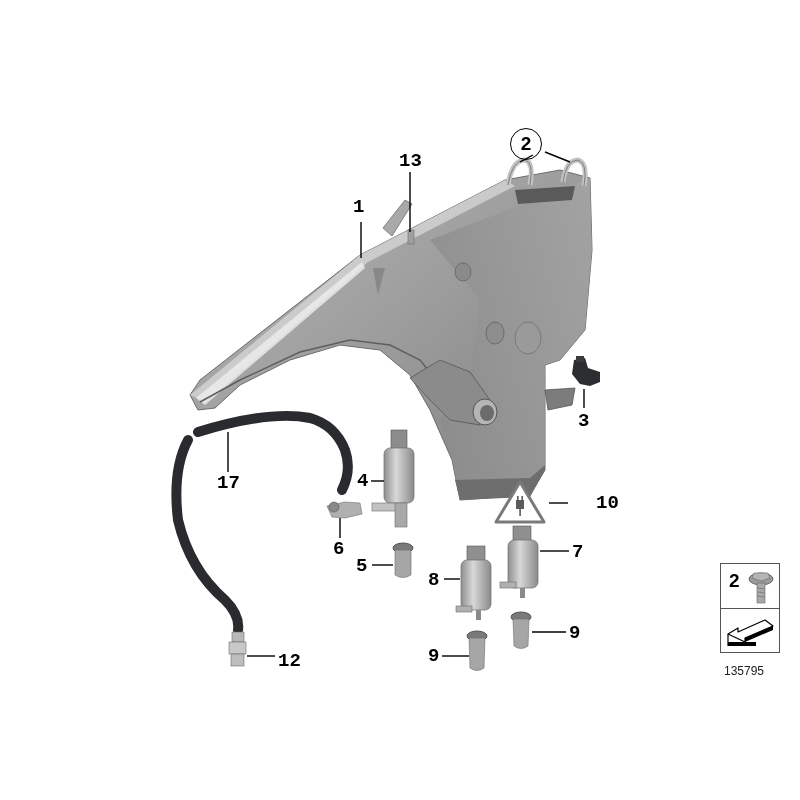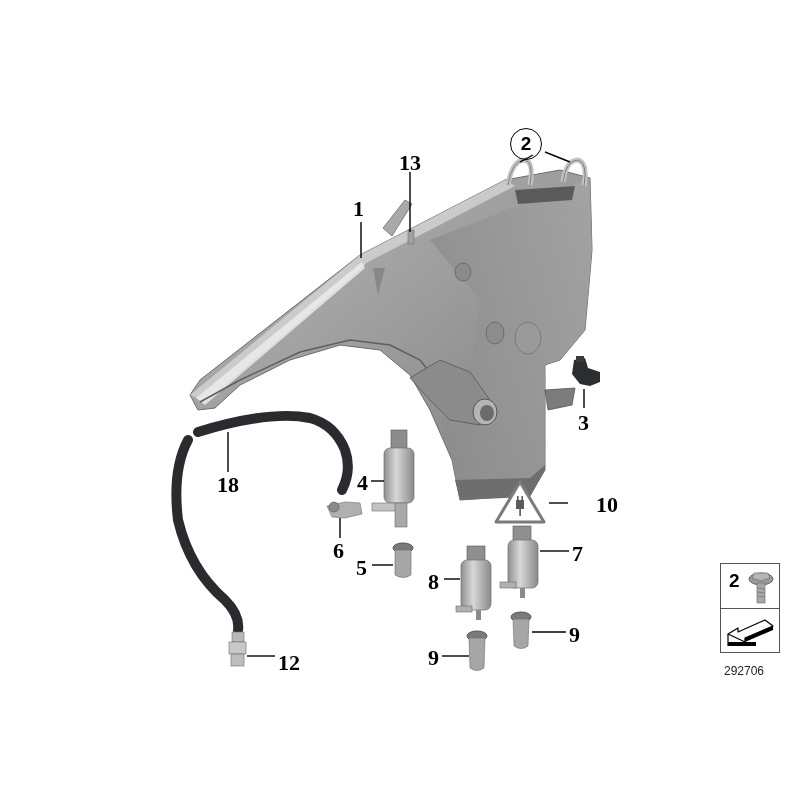--- a/index.html
+++ b/index.html
@@ -1,20 +1,20 @@
 <!DOCTYPE html>
 <html><head>
 <meta charset="utf-8">
 <style>
   html, body { margin:0; padding:0; background:#ffffff; }
   body { width:800px; height:800px; position:relative; overflow:hidden;
          font-family:"Liberation Sans", sans-serif; }
   #canvas { position:absolute; left:0; top:0; width:800px; height:800px; }
-  .callout { position:absolute; font-family:Liberation Serif, serif;
-             font-weight:bold; font-size:22px; color:#000; line-height:1; }
+  .callout { position:absolute; font-family:Liberation Mono, monospace;
+             font-weight:bold; font-size:19px; color:#000; line-height:1; }
   .circled { position:absolute; width:30px; height:30px; border:1.6px solid #000;
              border-radius:50%; text-align:center; line-height:30px;
              font-weight:bold; font-size:19px; box-sizing:content-box; }
   .legend-box { position:absolute; left:720px; top:563px; width:58px; height:88px;
                 border:1px solid #555; background:#fff; }
   .legend-divider { position:absolute; left:0; top:44px; width:58px; height:1px; background:#555; }
   .legend-num { position:absolute; left:8px; top:6px; font-weight:bold; font-size:19px; }
   .diagram-id { position:absolute; left:724px; top:664px; font-size:12px; color:#222; }
 </style>
 </head>
@@ -168,21 +168,21 @@
 <div class="circled" style="left:510px;top:128px;">2</div>
 <div class="callout" style="left:578px;top:412px;">3</div>
 <div class="callout" style="left:357px;top:472px;">4</div>
 <div class="callout" style="left:356px;top:557px;">5</div>
 <div class="callout" style="left:333px;top:540px;">6</div>
 <div class="callout" style="left:572px;top:543px;">7</div>
 <div class="callout" style="left:428px;top:571px;">8</div>
 <div class="callout" style="left:569px;top:624px;">9</div>
 <div class="callout" style="left:428px;top:647px;">9</div>
 <div class="callout" style="left:596px;top:494px;">10</div>
-<div class="callout" style="left:217px;top:474px;">18</div>
+<div class="callout" style="left:217px;top:474px;">17</div>
 <div class="callout" style="left:278px;top:652px;">12</div>
 <div class="callout" style="left:399px;top:152px;">13</div>
 
 <div class="legend-box">
   <div class="legend-num">2</div>
   <svg style="position:absolute;left:26px;top:4px;" width="28" height="38">
     <ellipse cx="14" cy="11" rx="12" ry="6" fill="#9a9a9a" stroke="#666"></ellipse>
     <path d="M7,5 L21,5 L23,10 L14,13 L5,10 Z" fill="#b5b5b5" stroke="#666" stroke-width="0.6"></path>
     <rect x="10" y="15" width="8" height="20" fill="#a8a8a8" stroke="#666" stroke-width="0.6"></rect>
     <line x1="10" y1="20" x2="18" y2="21" stroke="#777" stroke-width="0.8"></line>
@@ -190,13 +190,13 @@
     <line x1="10" y1="28" x2="18" y2="29" stroke="#777" stroke-width="0.8"></line>
   </svg>
   <div class="legend-divider"></div>
   <svg style="position:absolute;left:4px;top:48px;" width="52" height="38">
     <path d="M3,22 L13,16 L13,20 L40,8 L48,14 L20,26 L20,30 Z" fill="#fff" stroke="#000" stroke-width="1.2" stroke-linejoin="round"></path>
     <path d="M40,8 L48,14 L48,18 L20,30 L20,26 L48,14" fill="#000"></path>
     <rect x="3" y="30" width="28" height="4" fill="#000"></rect>
     <path d="M3,22 L3,34" stroke="#000" stroke-width="1.2"></path>
   </svg>
 </div>
-<div class="diagram-id">292706</div>
+<div class="diagram-id">135795</div>
 
 </body></html>

